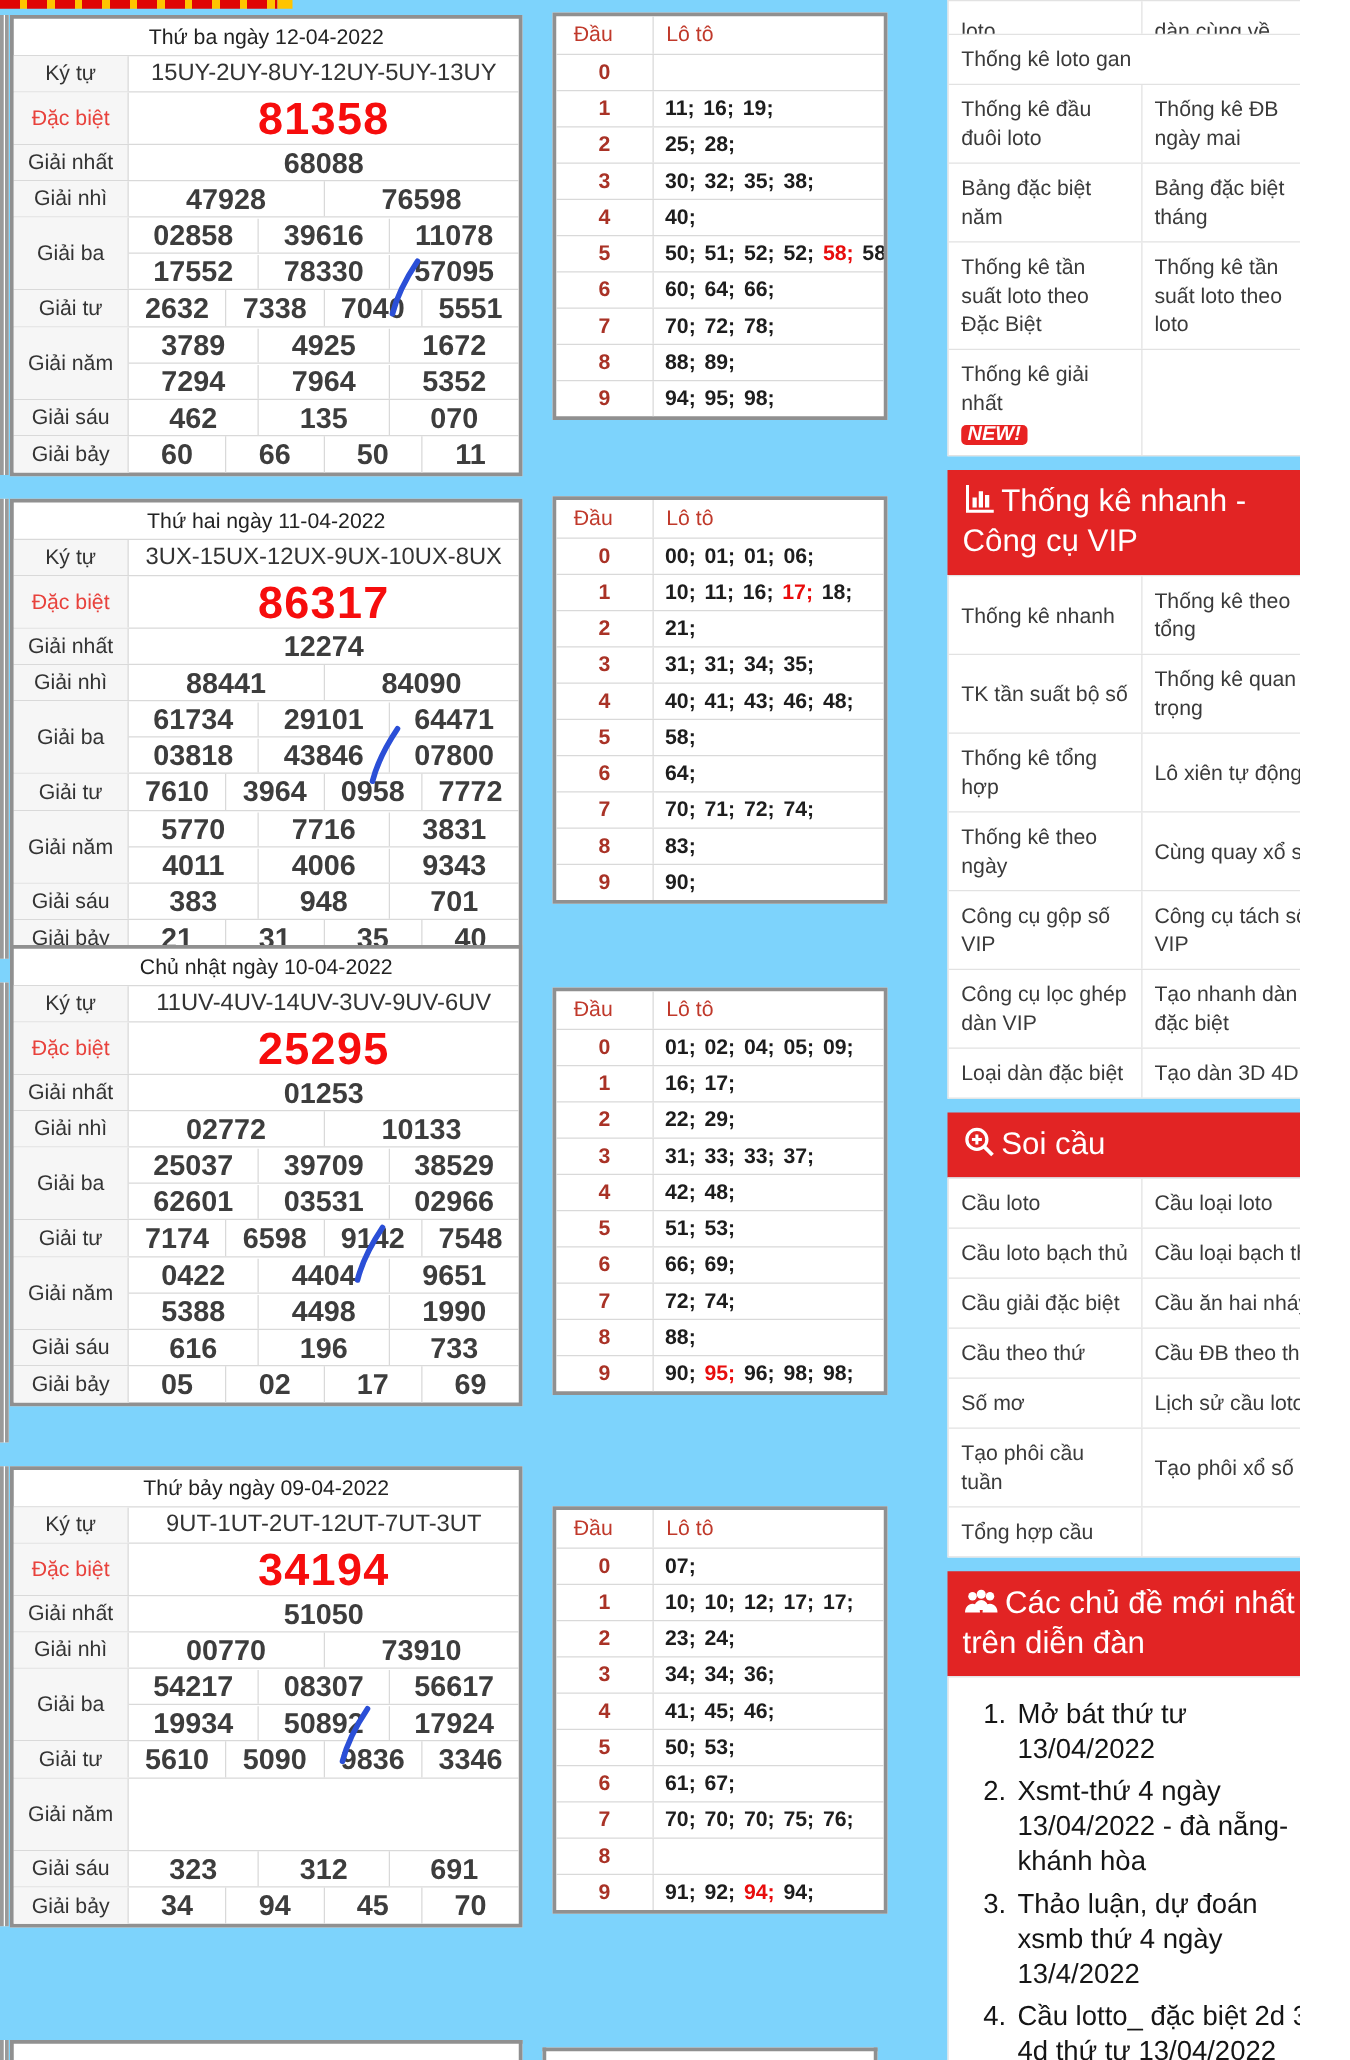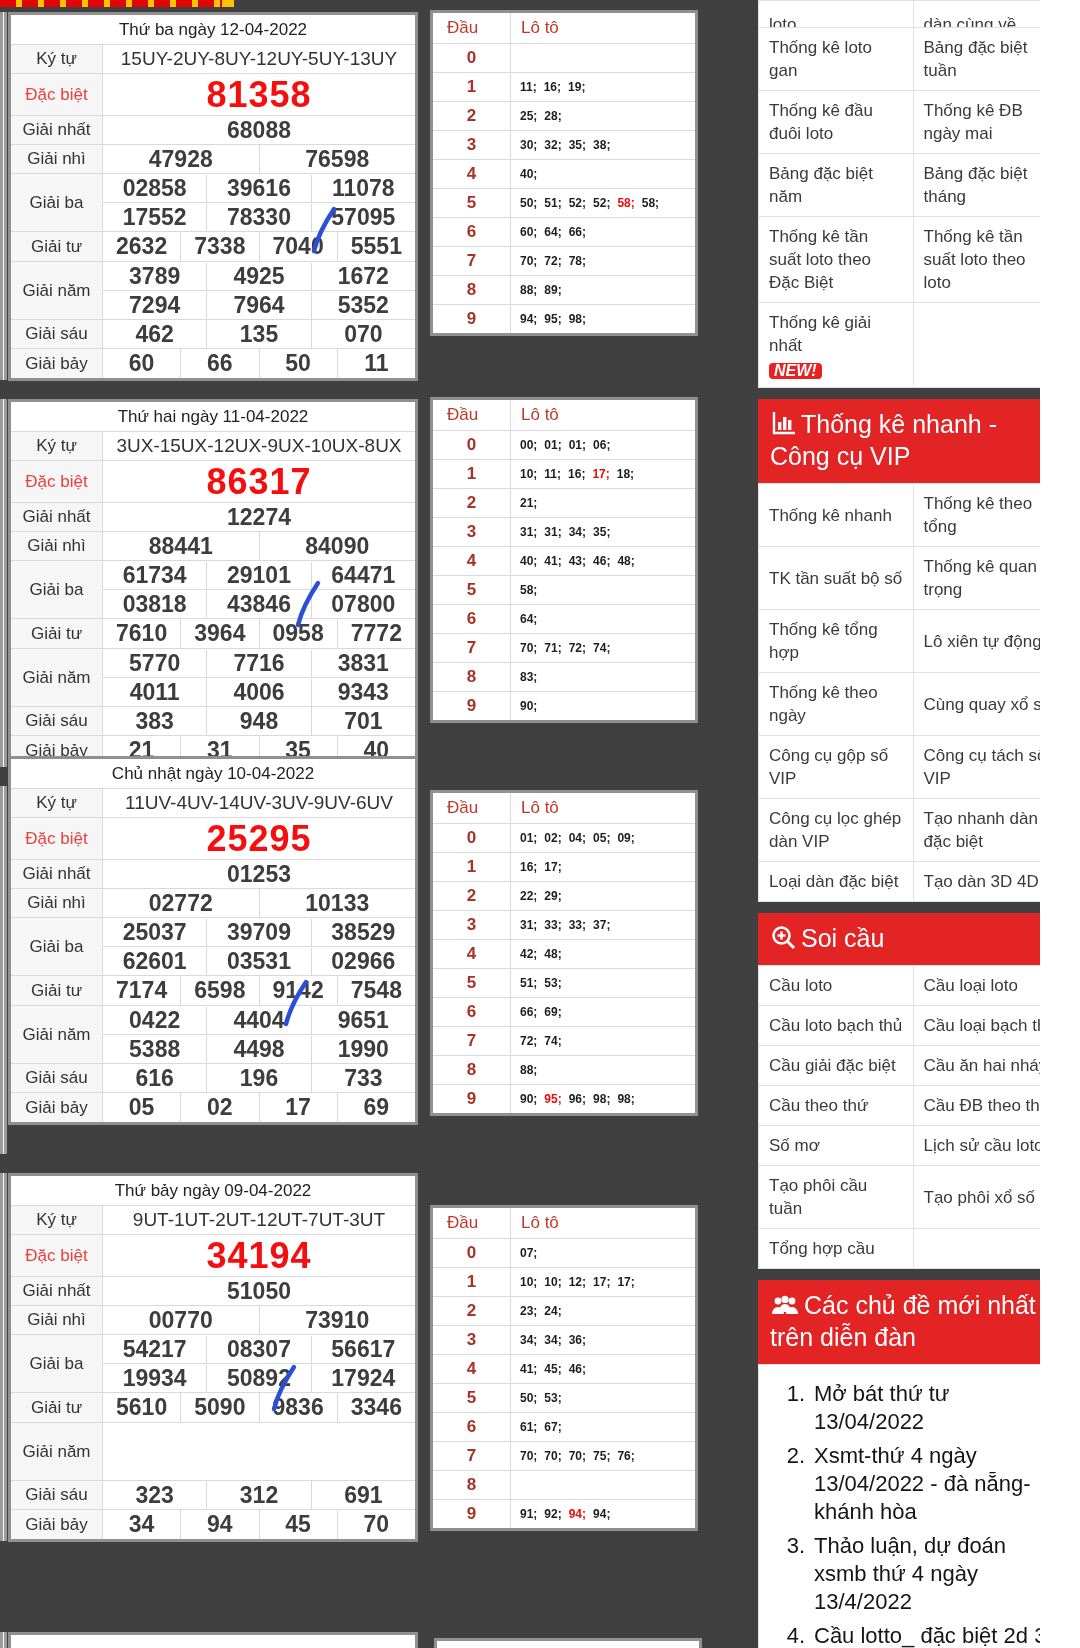--- a/index.html
+++ b/index.html
@@ -1,17 +1,17 @@
 <!DOCTYPE html>
 <html><head>
 <meta charset="utf-8">
 <style>
   html,body{margin:0;padding:0;background:#fff;}
   body{font-family:"Liberation Sans", sans-serif;}
-  .page{position:relative;width:1040px;height:1648px;overflow:hidden;background:#404040;}
+  .page{position:relative;width:1040px;height:1648px;overflow:hidden;background:#7dd3fc;}
 
   
   .top-banner{position:absolute;left:0;top:0;width:222px;height:7px;
     background:repeating-linear-gradient(90deg,#e00505 0 16px,#ffc400 16px 22px);}
   .top-banner-cap{position:absolute;left:222px;top:0;width:12px;height:7px;background:#ffc400;}
 
   
   .edge-sliver{position:absolute;left:0;width:7px;background:#fff;
     border-left:3px solid #9a9a9a;border-right:3px solid #9a9a9a;box-sizing:border-box;}
 
@@ -27,29 +27,29 @@
   .vcell{flex:1;display:flex;align-items:center;justify-content:center;
     font-weight:700;font-size:23px;color:#3d3d3d;border-left:1px solid #d9d9d9;box-sizing:border-box;min-width:0;}
   .vcell:first-child{border-left:none;}
   .vcell.kytu-val{font-weight:400;font-size:19px;color:#333;}
   .vcell.db-num{color:#f60d0d;font-size:36px;letter-spacing:1px;}
   .stack{flex:1;display:flex;flex-direction:column;min-width:0;}
   .stack .srow{flex:1;display:flex;border-top:1px solid #d9d9d9;min-width:0;align-items:center;}
   .stack .srow:first-child{border-top:none;}
 
   
-  .loto-card{position:absolute;left:430px;width:268px;border:3px solid #909090;background:#fff;box-sizing:border-box;}
+  .loto-card{position:absolute;left:442px;width:268px;border:3px solid #909090;background:#fff;box-sizing:border-box;}
   .lhead{display:flex;height:30px;box-sizing:border-box;}
   .lhead .ldau{flex:0 0 78px;display:flex;align-items:center;padding-left:14px;color:#c0392b;font-size:17px;
     border-right:1px solid #d9d9d9;box-sizing:border-box;}
   .lhead .lttl{flex:1;display:flex;align-items:center;padding-left:10px;color:#c0392b;font-size:17px;}
   .lrow{display:flex;height:29px;border-top:1px solid #d9d9d9;box-sizing:border-box;}
   .lrow .ldau{flex:0 0 78px;display:flex;align-items:center;justify-content:center;color:#a93226;
     font-weight:700;font-size:17px;border-right:1px solid #d9d9d9;box-sizing:border-box;}
-  .lvals{flex:1;display:flex;align-items:center;padding-left:9px;font-weight:700;font-size:12px;
+  .lvals{flex:1;display:flex;align-items:center;padding-left:9px;font-weight:700;font-size:17px;
     color:#1d1d1d;white-space:nowrap;overflow:hidden;}
   .lvals .tok{margin-right:7px;}
   .lvals .red{color:#e80c0c;}
 
   
   .right-col{position:absolute;left:758px;top:0;width:310px;}
   .links-table{border:1px solid #e2e2e2;background:#fff;box-sizing:border-box;}
   .link-row{display:flex;border-top:1px solid #e2e2e2;}
   .link-row:first-child{border-top:none;}
   .link-cell{flex:1;padding:8px 10px;font-size:17px;color:#3a3a3a;border-left:1px solid #e2e2e2;
@@ -817,23 +817,20 @@
           <div class="link-cell">
             <span>loto</span>
           </div>
           <div class="link-cell">
             <span>dàn cùng về</span>
           </div>
         </div>
         <div class="link-row">
           <div class="link-cell">
             <span>Thống kê loto gan</span>
-          </div>
-          <div class="link-cell">
-            <span>Bảng đặc biệt tuần</span>
           </div>
         </div>
         <div class="link-row">
           <div class="link-cell">
             <span>Thống kê đầu đuôi loto</span>
           </div>
           <div class="link-cell">
             <span>Thống kê ĐB ngày mai</span>
           </div>
         </div>

